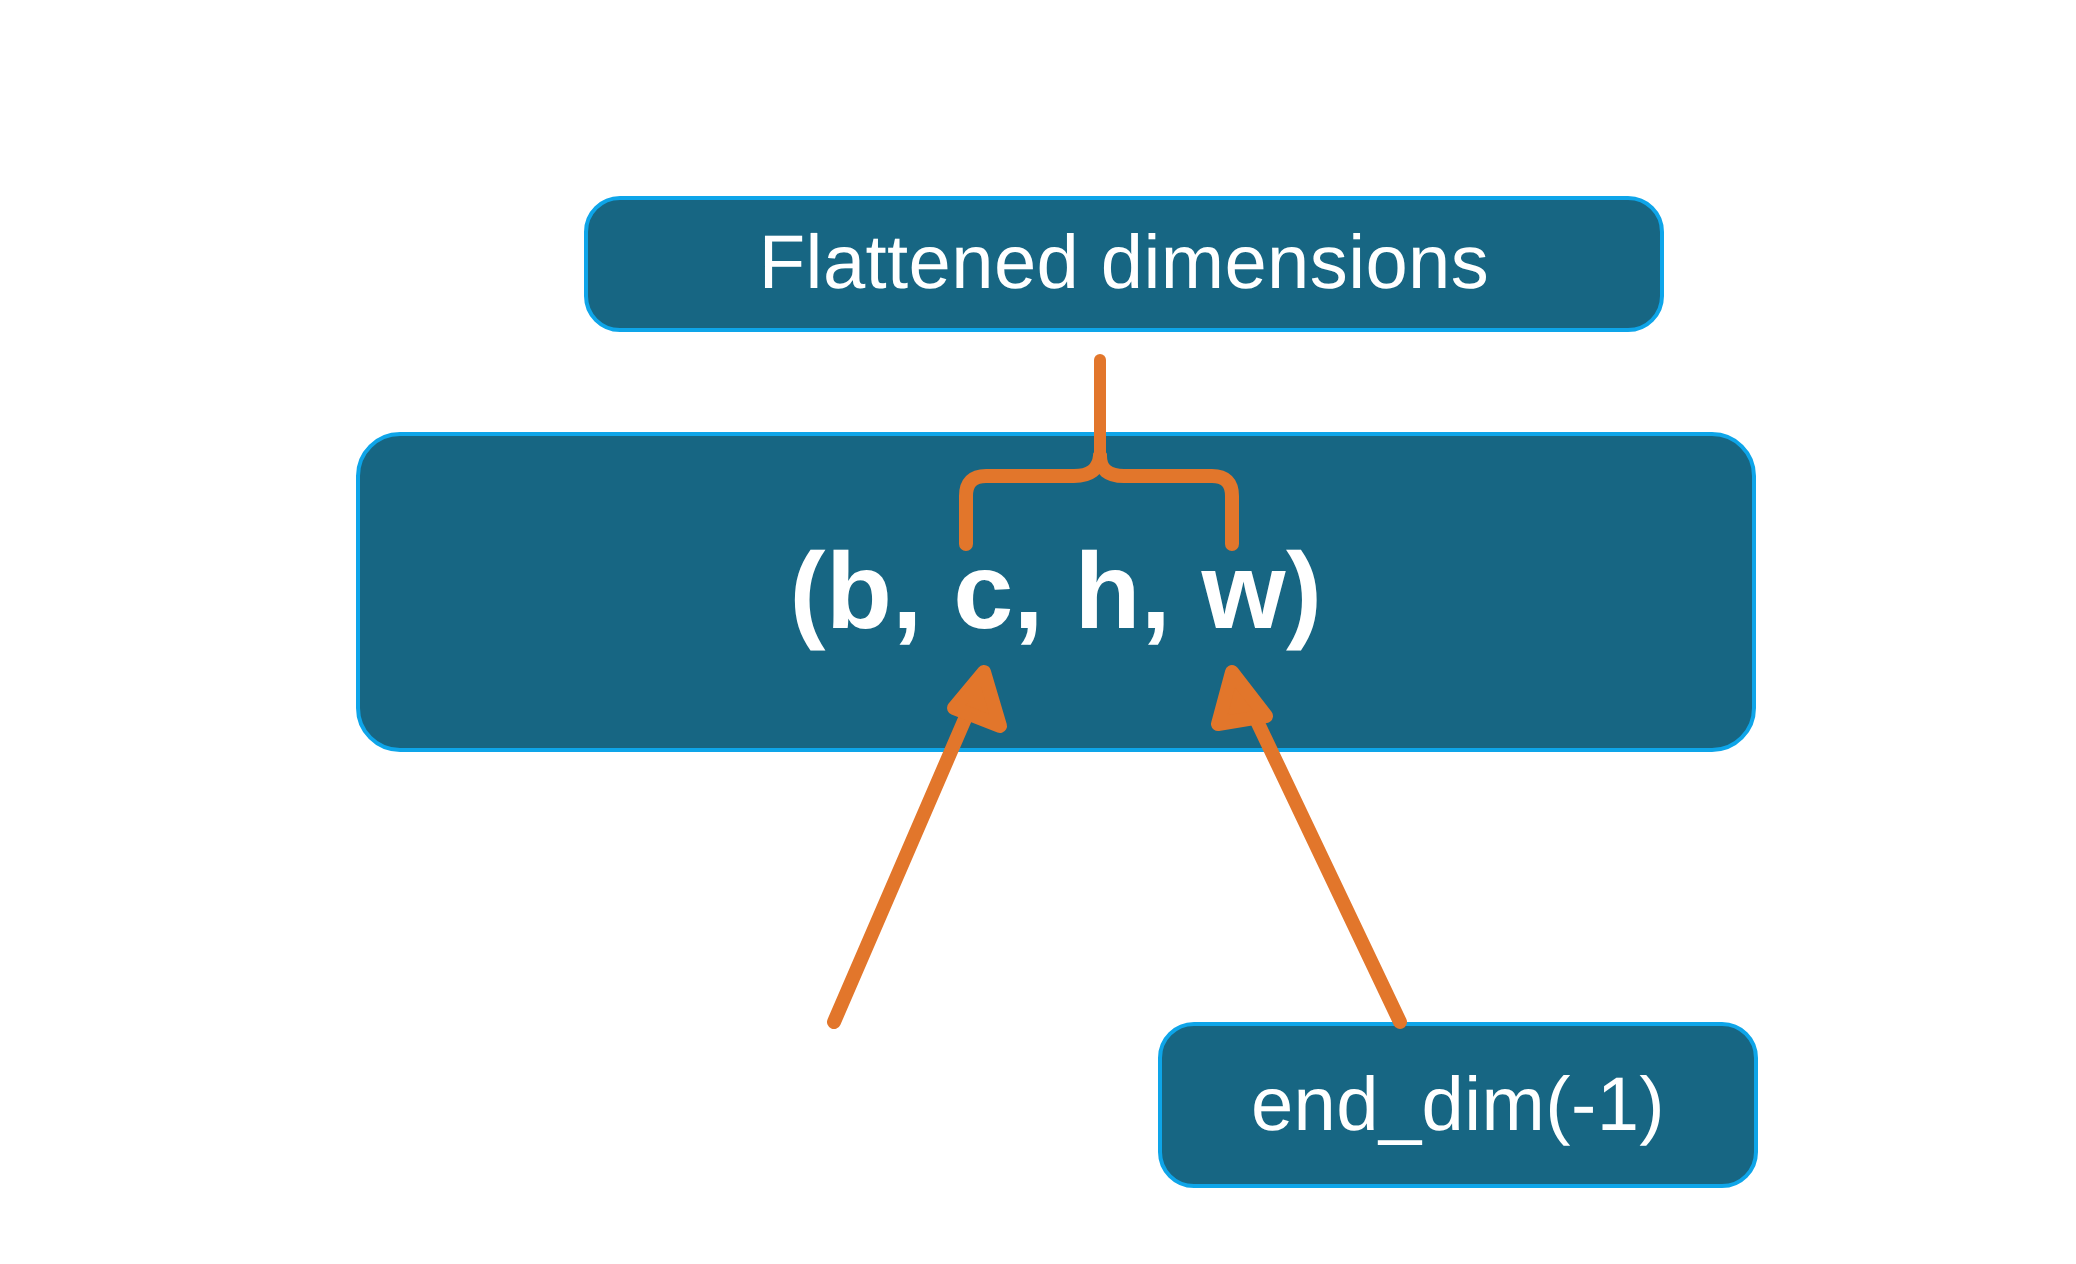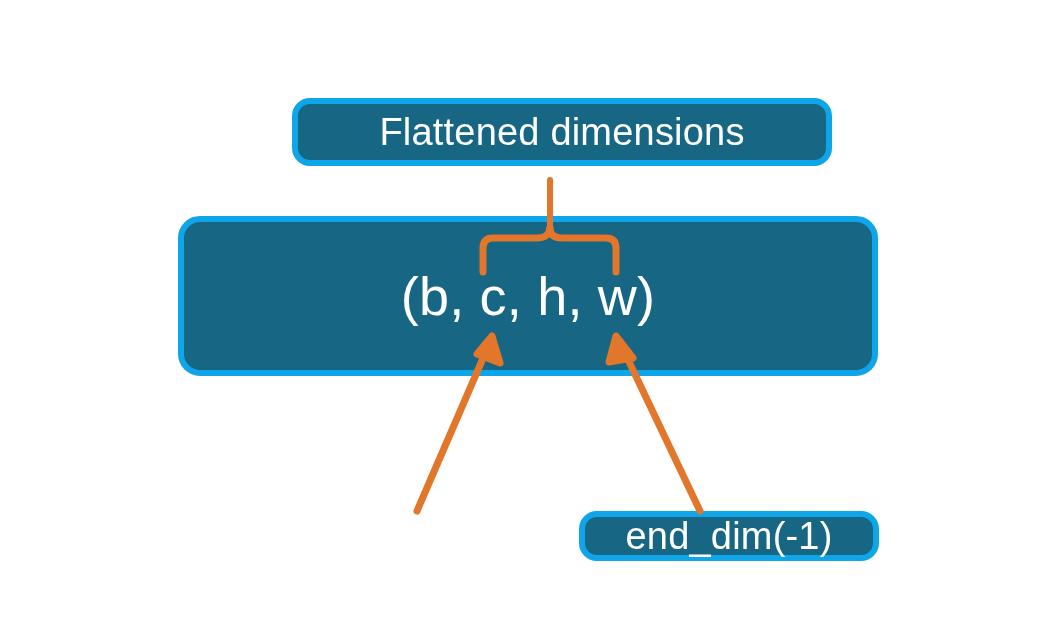--- a/index.html
+++ b/index.html
@@ -15,21 +15,21 @@
     position: relative;
     width: 1038px;
     height: 632px;
     background: #ffffff;
     overflow: hidden;
   }
   .node {
     position: absolute;
     box-sizing: border-box;
     background: #176683;
-    border: 6px solid #0ea5e9;
+    border: 2px solid #0ea5e9;
     border-radius: 18px;
     display: flex;
     align-items: center;
     justify-content: center;
     color: #ffffff;
     font-weight: 400;
     letter-spacing: 0.2px;
     line-height: 1;
     white-space: nowrap;
     z-index: 2;
@@ -41,33 +41,34 @@
     height: 68px;
     font-size: 38px;
   }
   #node-shape {
     left: 178px;
     top: 216px;
     width: 700px;
     height: 160px;
     font-size: 54px;
     border-radius: 22px;
+    font-weight: bold;
   }
   #node-start-dim {
     left: 267px;
     top: 511px;
     width: 299px;
     height: 70px;
     font-size: 38px;
   }
   #node-end-dim {
     left: 579px;
     top: 511px;
     width: 300px;
-    height: 50px;
+    height: 83px;
     font-size: 38px;
   }
   #overlay-brace,
   #overlay-arrows {
     position: absolute;
     left: 0;
     top: 0;
     width: 1038px;
     height: 632px;
     pointer-events: none;

